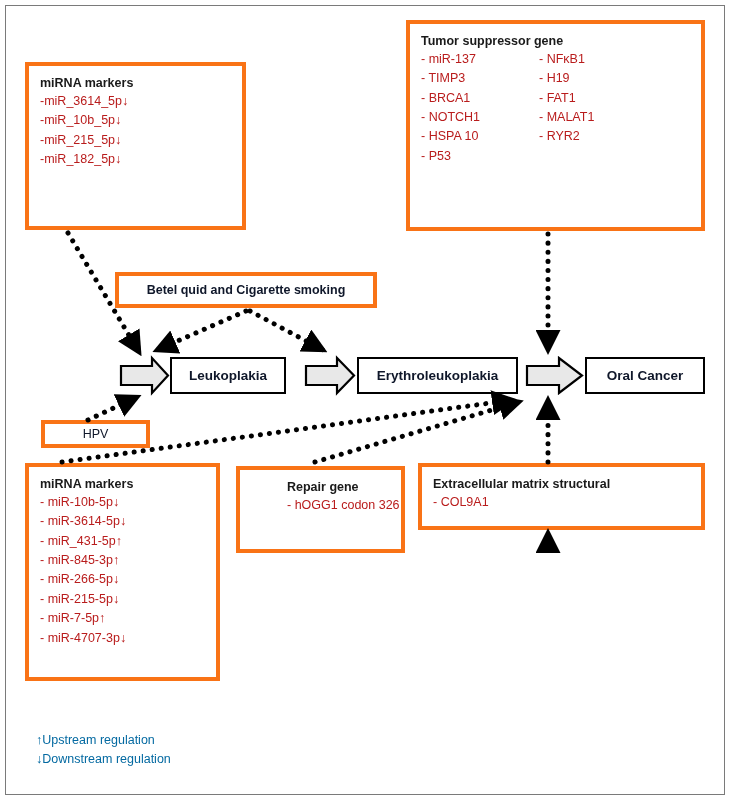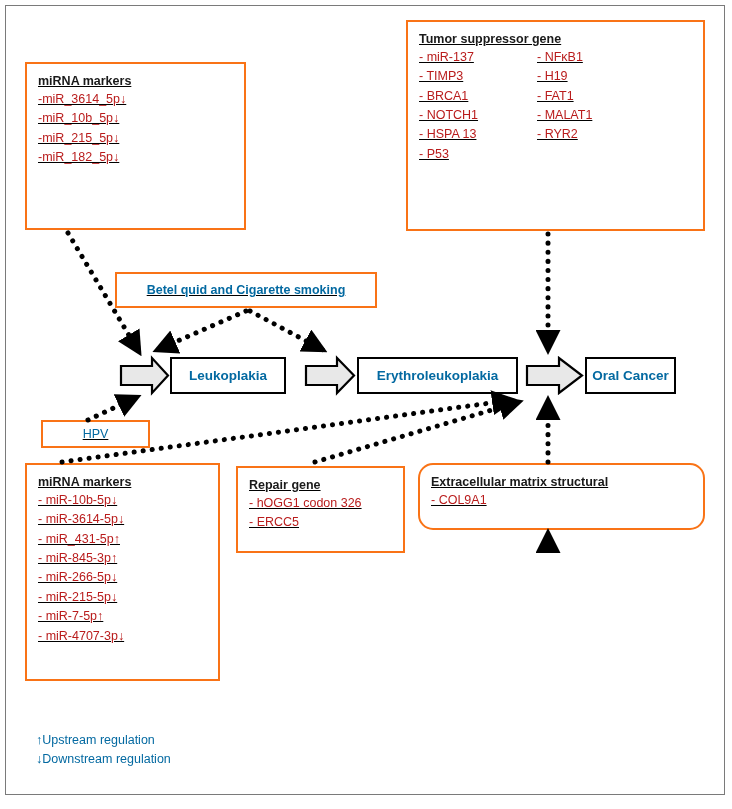--- a/index.html
+++ b/index.html
@@ -1,26 +1,26 @@
 <!DOCTYPE html>
 <html><head>
 <meta charset="utf-8">
 <style>
   html,body{margin:0;padding:0;background:#fff;}
   body{font-family:"Liberation Sans",sans-serif;}
   #canvas{position:relative;width:732px;height:809px;background:#ffffff;overflow:hidden;}
   .frame{position:absolute;left:5px;top:5px;width:720px;height:790px;border:1.5px solid #7a7a7a;box-sizing:border-box;}
   .box{position:absolute;box-sizing:border-box;background:#fff;}
-  .thin{border:2px solid #f97316;text-decoration:underline;}
+  .thin{border:4px solid #f97316;}
   .thick{border:2.5px solid #000;}
   .ttl{font-weight:bold;font-size:12.5px;color:#1a1a1a;line-height:1.35;}
   .itm{font-size:12.5px;color:#b91c1c;line-height:1.55;white-space:nowrap;}
   .pad{padding:9px 0 0 11px;}
   .stage{display:flex;align-items:center;justify-content:center;height:100%;
-         font-weight:bold;font-size:13.5px;color:#0369a1;text-align:center;}
+         font-weight:bold;font-size:13.5px;color:#0f172a;text-align:center;}
   .legend{position:absolute;font-size:12.5px;color:#0369a1;line-height:1.5;}
   svg.ov{position:absolute;left:0;top:0;width:732px;height:809px;pointer-events:none;}
   .two-col-row{display:flex;}
 </style>
 </head>
 <body>
 
 <div id="canvas">
 
   <div class="frame"></div>
@@ -37,21 +37,21 @@
 
   <div class="box thin" style="left:406px;top:20px;width:299px;height:211px;">
     <div class="pad">
       <div class="ttl">Tumor suppressor gene</div>
       <div class="two-col-row">
         <div class="c1" style="width:118px;">
           <div class="itm">- miR-137</div>
           <div class="itm">- TIMP3</div>
           <div class="itm">- BRCA1</div>
           <div class="itm">- NOTCH1</div>
-          <div class="itm">- HSPA 13</div>
+          <div class="itm">- HSPA 10</div>
           <div class="itm">- P53</div>
         </div>
         <div class="c2">
           <div class="itm">- NFκB1</div>
           <div class="itm">- H19</div>
           <div class="itm">- FAT1</div>
           <div class="itm">- MALAT1</div>
           <div class="itm">- RYR2</div>
         </div>
       </div>
@@ -68,47 +68,46 @@
 
 
   <div class="box thick" style="left:170px;top:357px;width:116px;height:37px;">
     <div class="stage">Leukoplakia</div>
   </div>
 
   <div class="box thick" style="left:357px;top:357px;width:161px;height:37px;">
     <div class="stage">Erythroleukoplakia</div>
   </div>
 
-  <div class="box thick" style="left:585px;top:357px;width:91px;height:37px;">
+  <div class="box thick" style="left:585px;top:357px;width:120px;height:37px;">
     <div class="stage">Oral Cancer</div>
   </div>
 
   <div class="box thin" style="left:25px;top:463px;width:195px;height:218px;">
     <div class="pad">
       <div class="ttl">miRNA markers</div>
       <div class="itm">- miR-10b-5p↓</div>
       <div class="itm">- miR-3614-5p↓</div>
       <div class="itm">- miR_431-5p↑</div>
       <div class="itm">- miR-845-3p↑</div>
       <div class="itm">- miR-266-5p↓</div>
       <div class="itm">- miR-215-5p↓</div>
       <div class="itm">- miR-7-5p↑</div>
       <div class="itm">- miR-4707-3p↓</div>
     </div>
   </div>
 
-  <div class="box thin" style="left:236px;top:466px;width:169px;height:87px;">
+  <div class="box thin" style="left:236px;top:466px;width:169px;height:87px;padding-left:36px;">
     <div class="pad">
       <div class="ttl">Repair gene</div>
       <div class="itm">- hOGG1 codon 326</div>
-      <div class="itm">- ERCC5</div>
     </div>
   </div>
 
-  <div class="box thin" style="left:418px;top:463px;width:287px;height:67px;border-radius:15px;">
+  <div class="box thin" style="left:418px;top:463px;width:287px;height:67px;">
     <div class="pad">
       <div class="ttl">Extracellular matrix structural</div>
       <div class="itm">- COL9A1</div>
     </div>
   </div>
 
 
   <div class="legend" style="left:36px;top:731px;">
     <div>↑Upstream regulation</div>
     <div>↓Downstream regulation</div>

